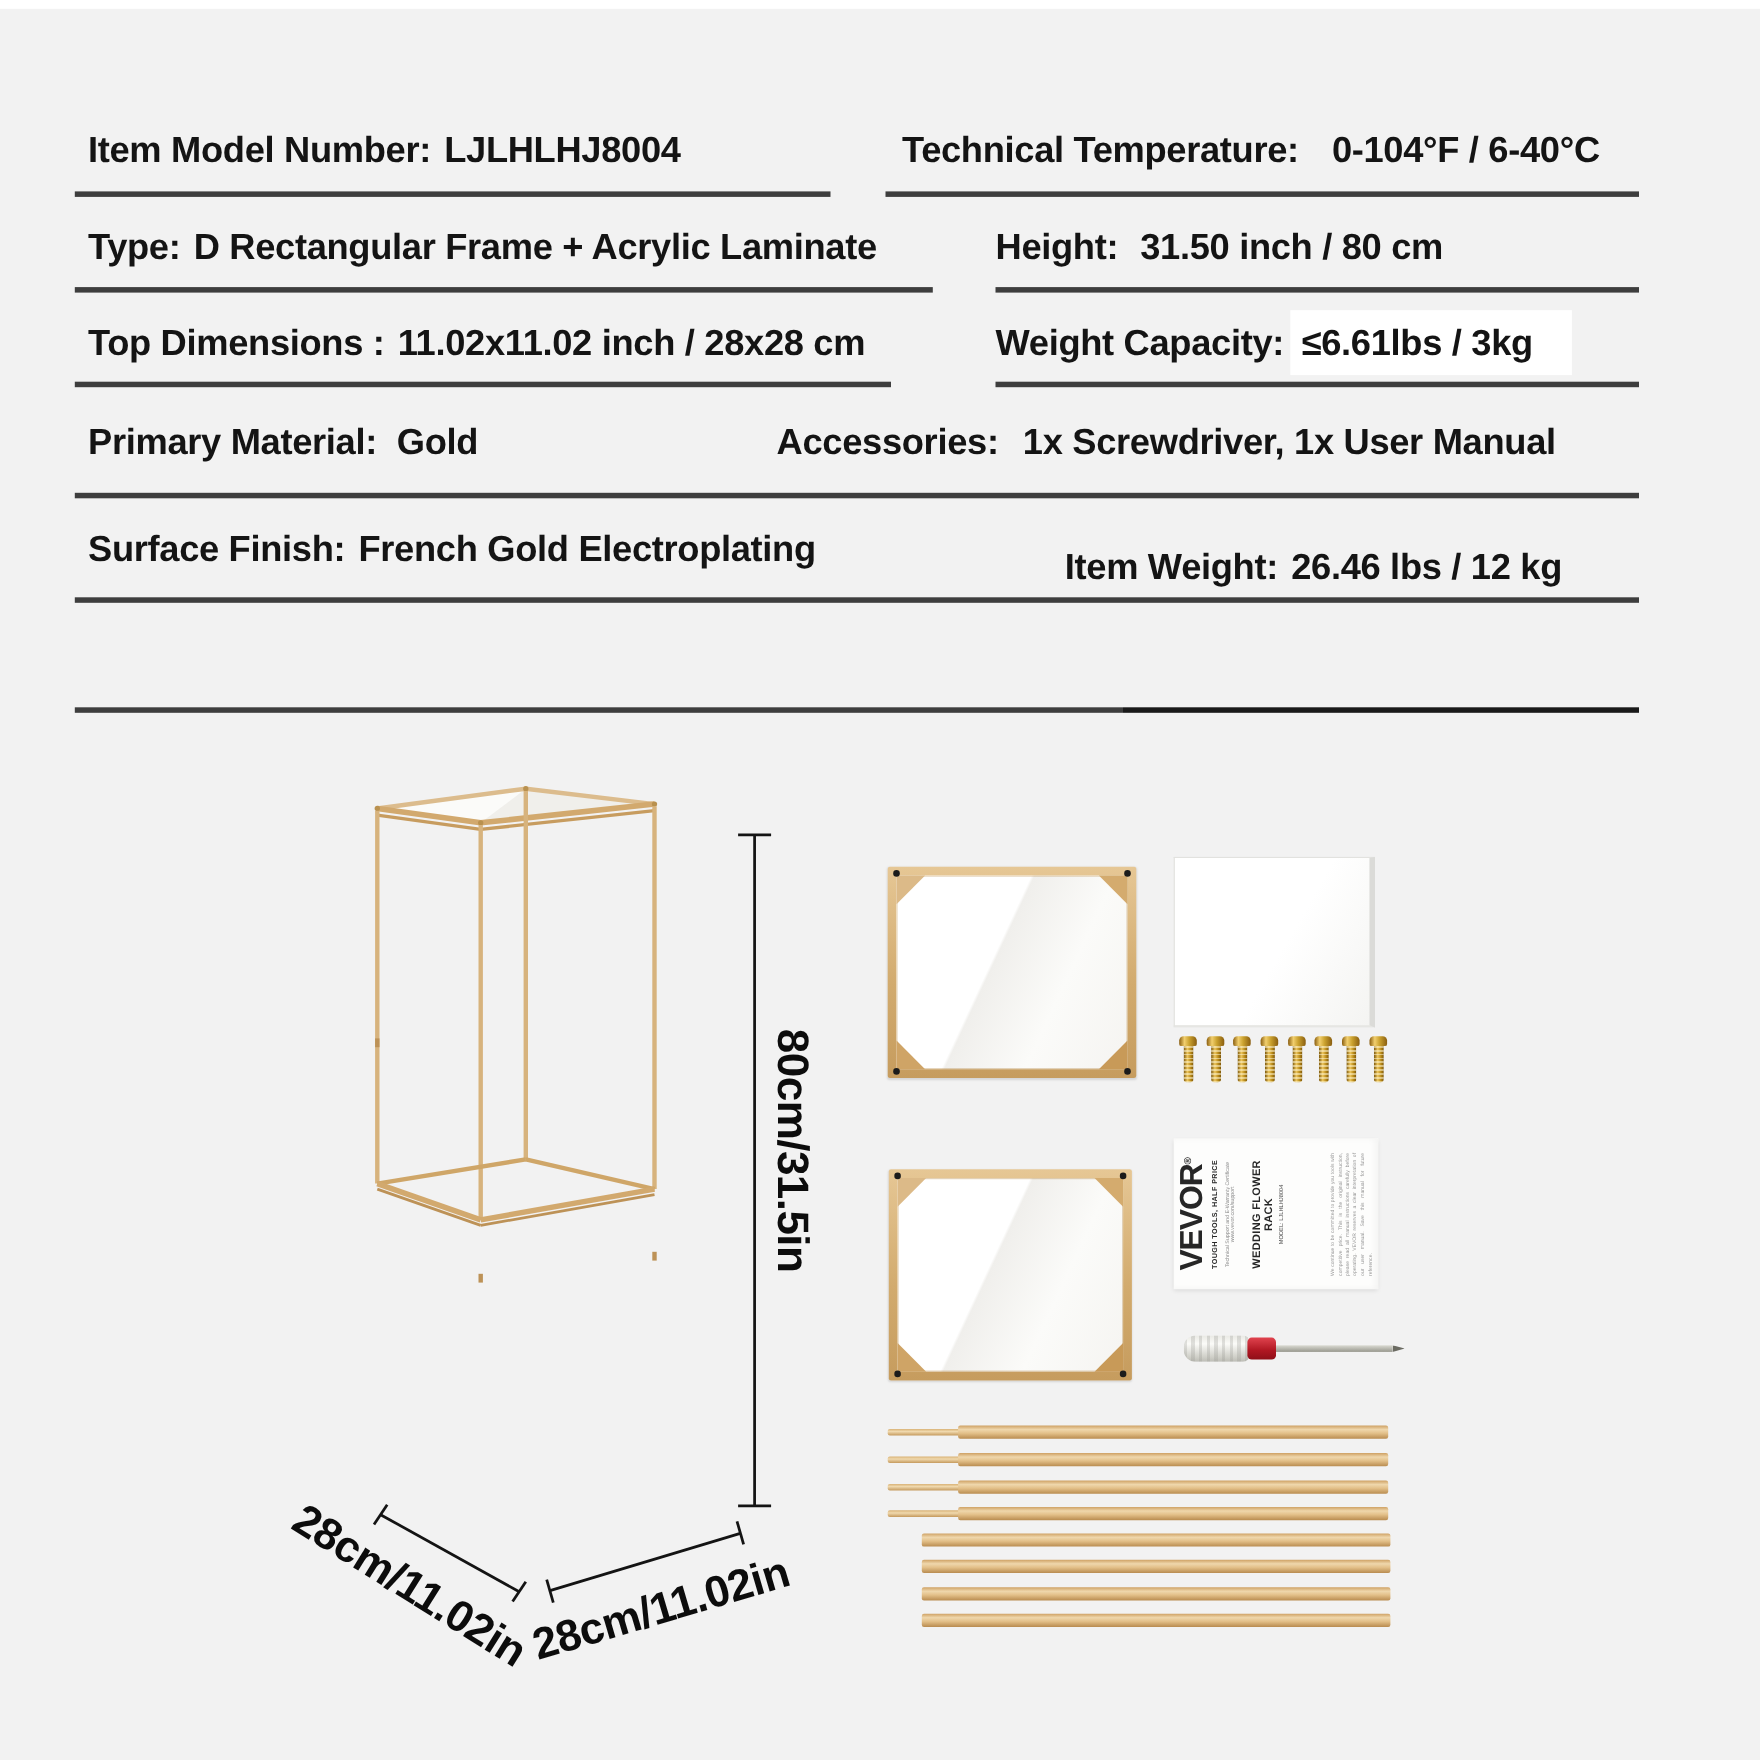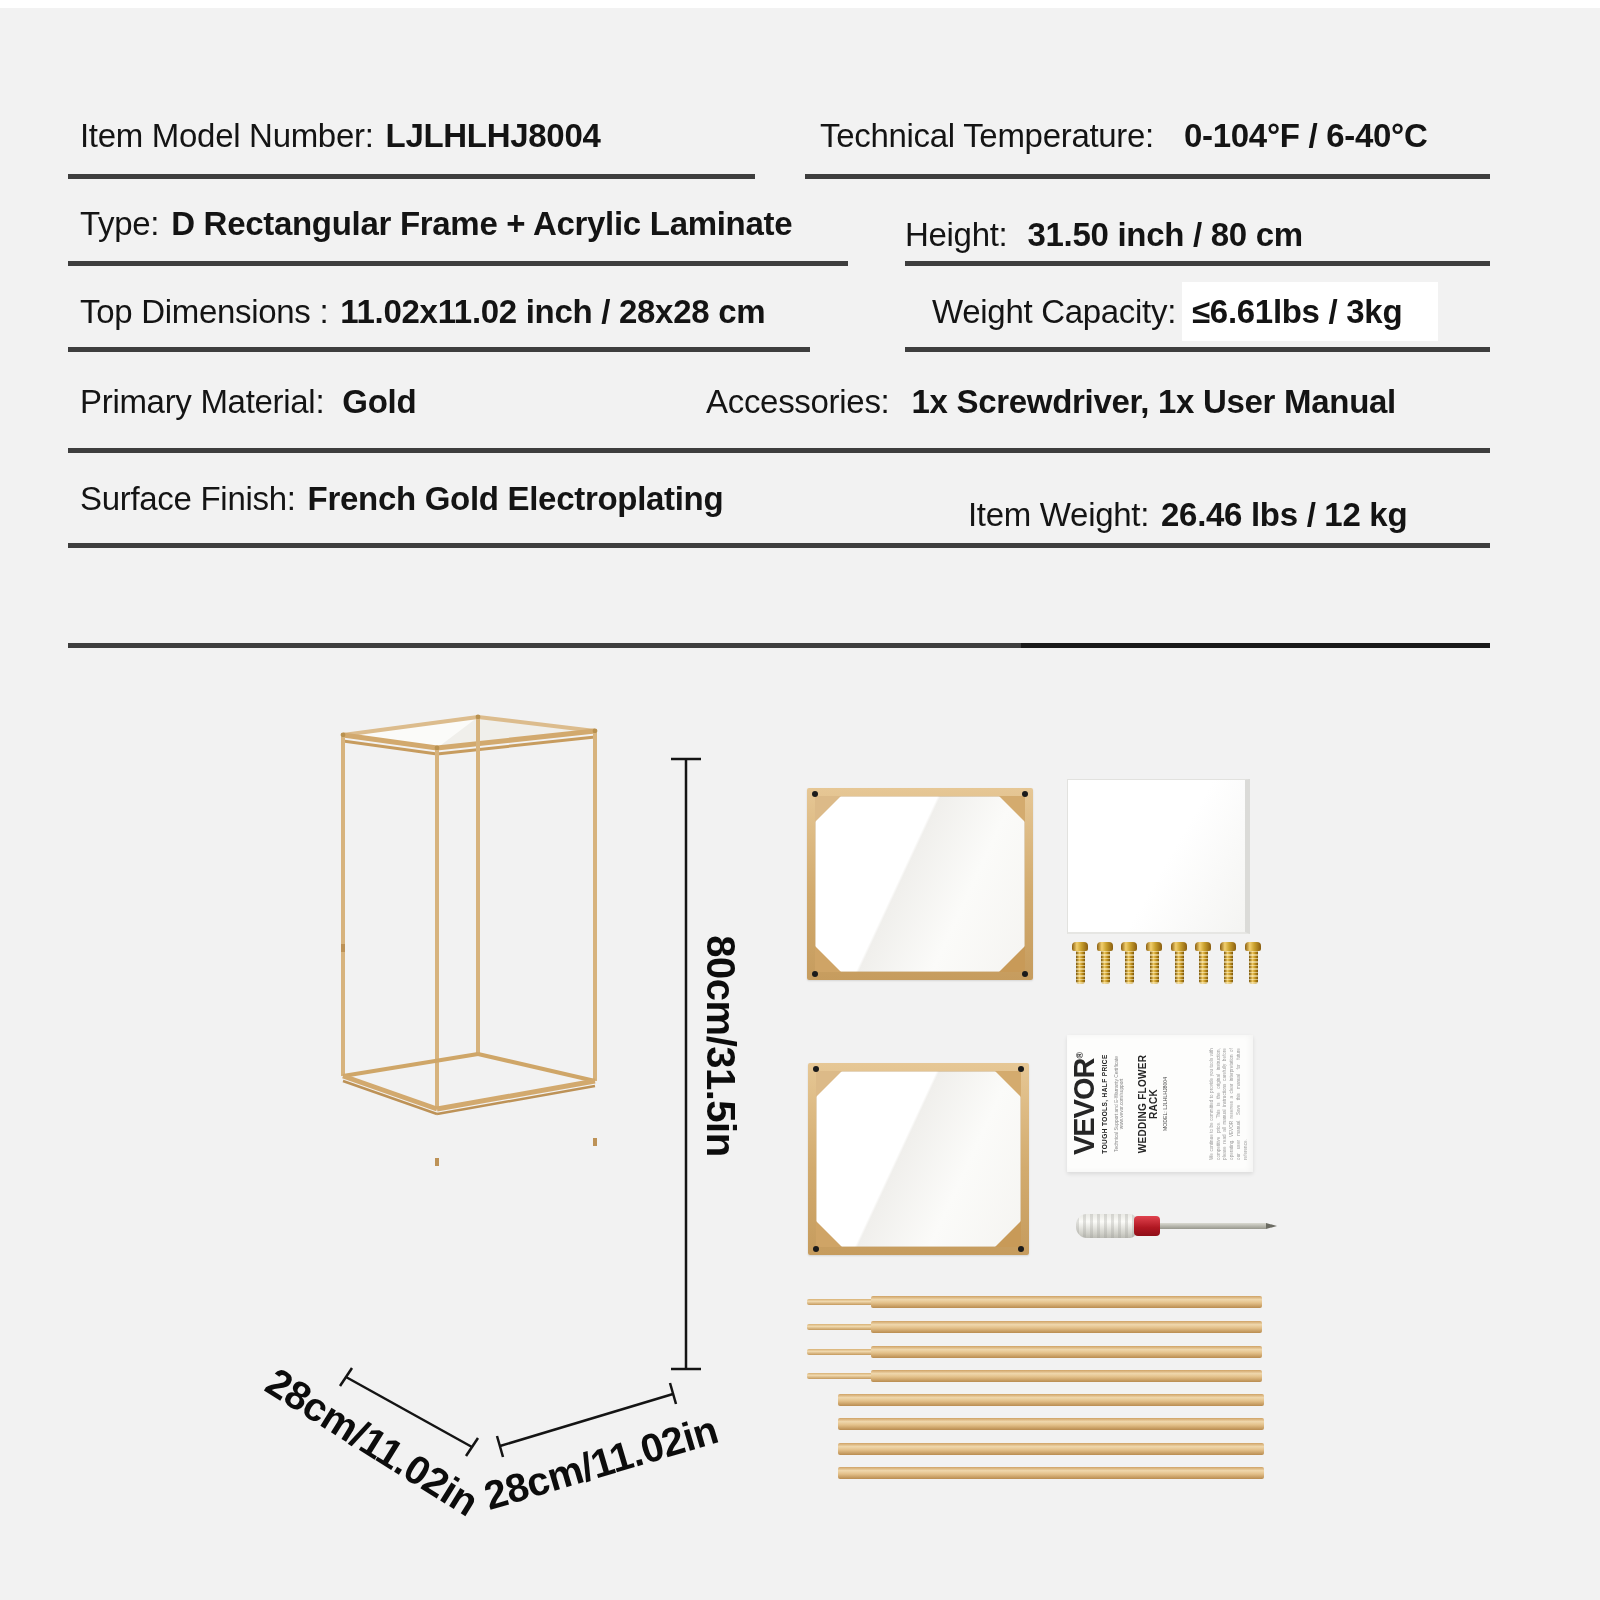--- a/index.html
+++ b/index.html
@@ -2,21 +2,21 @@
 <html><head>
 <meta charset="utf-8">
 <style>
   html,body{margin:0;padding:0;background:#ffffff;}
   .canvas{position:relative;width:1600px;height:1600px;background:#f2f2f2;overflow:hidden;
           font-family:"Liberation Sans","DejaVu Sans",sans-serif;color:#111;}
   .top-strip{position:absolute;top:0;left:0;width:1600px;height:8px;background:#ffffff;}
 
   
   .spec-row{position:absolute;font-size:33px;line-height:1.15;white-space:nowrap;color:#141414;}
-  .spec-row .lbl{font-weight:400;letter-spacing:-0.3px;}
+  .spec-row .lbl{font-weight:700;letter-spacing:-0.3px;}
   .spec-row .val{font-weight:700;margin-left:12px;letter-spacing:-0.3px;}
   .val.hl{background:#ffffff;padding:11px 36px 11px 10px;margin-left:6px;}
   .divider{position:absolute;height:5px;background:#3e3e3e;}
   .divider.two-tone{background:linear-gradient(90deg,#3e3e3e 0 67%,#1a1a1a 67%);}
 
   
   .dim-label{position:absolute;font-weight:700;font-size:40px;color:#0c0c0c;white-space:nowrap;letter-spacing:-0.5px;}
   .dim-label.vert{transform:translate(-50%,-50%) rotate(90deg);}
   .dim-label.diag-l{transform:translate(-50%,-50%) rotate(32deg);}
   .dim-label.diag-r{transform:translate(-50%,-50%) rotate(-16.5deg);}
@@ -94,28 +94,28 @@
   <div class="spec-row" style="left:80px;top:117px;">
     <span class="lbl">Item Model Number:</span><span class="val">LJLHLHJ8004</span>
   </div>
   <div class="spec-row" style="left:820px;top:117px;">
     <span class="lbl">Technical Temperature:</span><span class="val" style="margin-left:30px;">0-104°F / 6-40°C</span>
   </div>
 
   <div class="spec-row" style="left:80px;top:205px;">
     <span class="lbl">Type:</span><span class="val">D Rectangular Frame + Acrylic Laminate</span>
   </div>
-  <div class="spec-row" style="left:905px;top:216px;">
+  <div class="spec-row" style="left:905px;top:205px;">
     <span class="lbl">Height:</span><span class="val" style="margin-left:20px;">31.50 inch / 80 cm</span>
   </div>
 
   <div class="spec-row" style="left:80px;top:293px;text-align:right;">
     <span class="lbl">Top Dimensions :</span><span class="val">11.02x11.02 inch / 28x28 cm</span>
   </div>
-  <div class="spec-row" style="left:932px;top:293px;">
+  <div class="spec-row" style="left:905px;top:293px;">
     <span class="lbl">Weight Capacity:</span><span class="val hl">≤6.61lbs / 3kg</span>
   </div>
 
   <div class="spec-row" style="left:80px;top:383px;">
     <span class="lbl">Primary Material:</span><span class="val" style="margin-left:18px;">Gold</span>
   </div>
   <div class="spec-row" style="left:706px;top:383px;">
     <span class="lbl">Accessories:</span><span class="val" style="margin-left:22px;">1x Screwdriver, 1x User Manual</span>
   </div>
 

